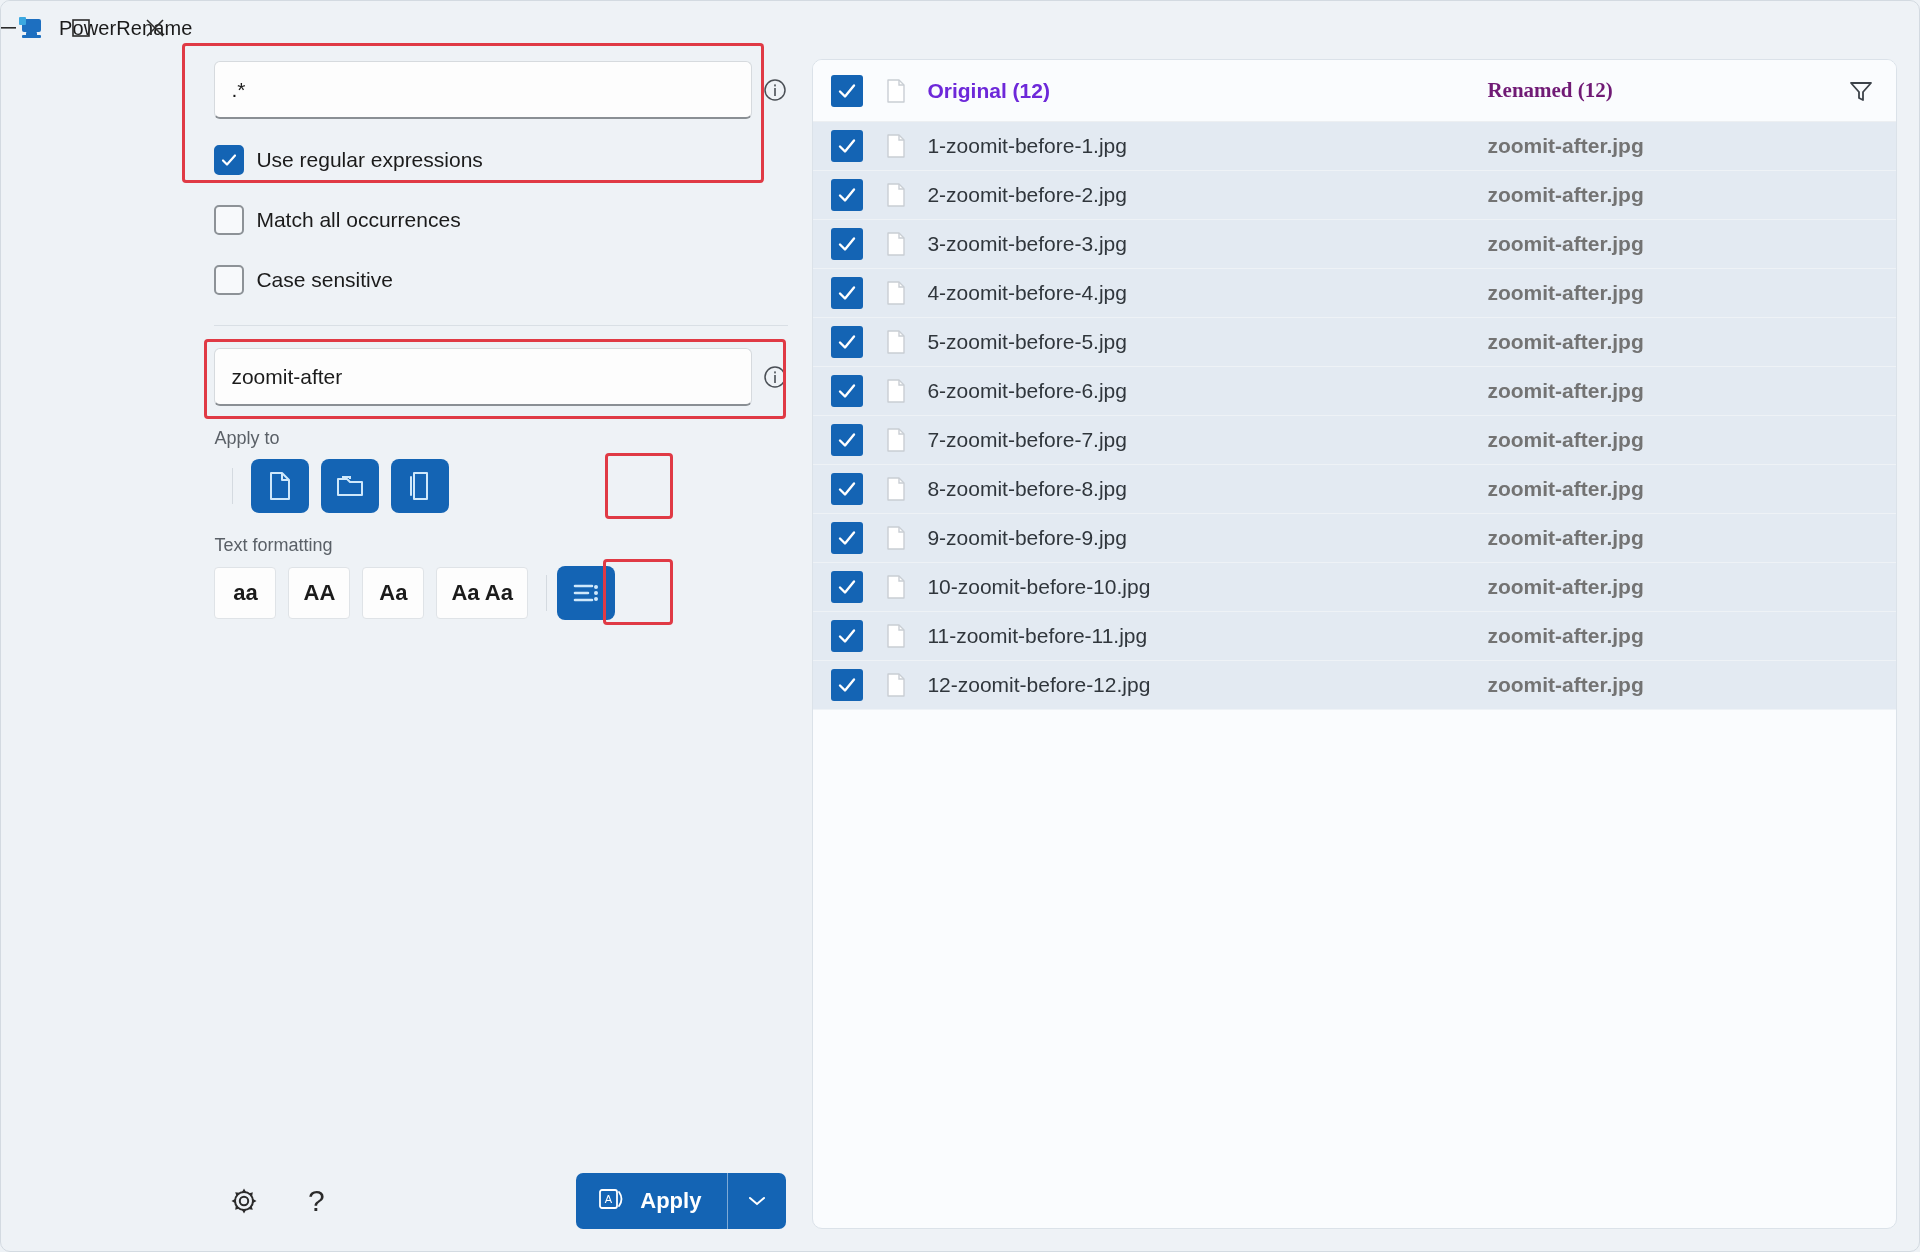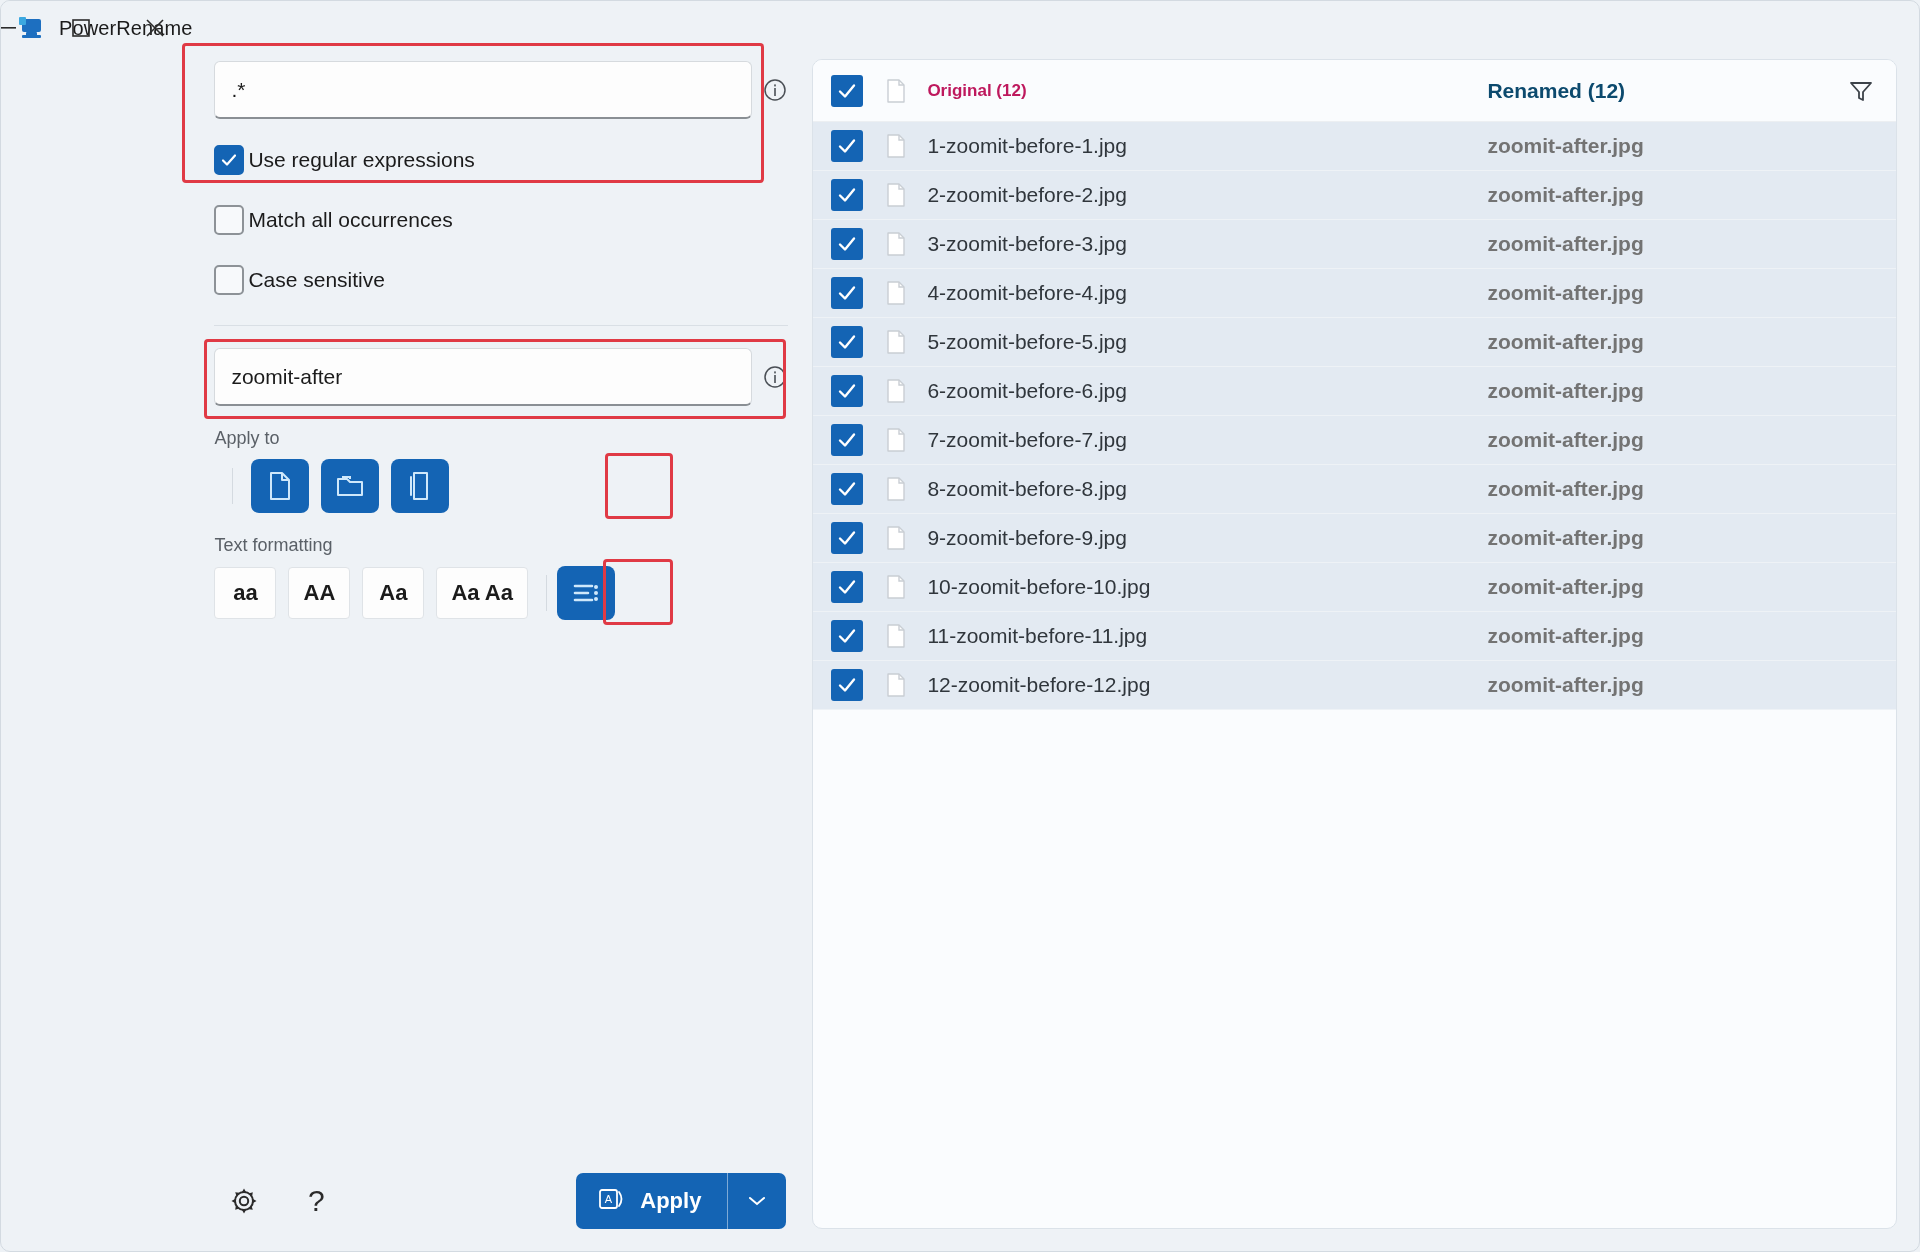--- a/index.html
+++ b/index.html
@@ -62,21 +62,21 @@
     border: 1px solid #d6dade;
     border-bottom: 2px solid #8a8f94;
     border-radius: 6px;
     display: flex; align-items: center;
     padding: 0 16px;
     font-size: 21px; color: #1b1b1b;
   }
   .info-ico { width: 26px; height:26px; flex:0 0 26px; color:#4a4f55; }
   .info-ico svg { display:block; }
 
-  .chkrow { display:flex; align-items:center; gap: 4px; height: 54px; }
+  .chkrow { display:flex; align-items:center; gap: 12px; height: 54px; }
   .chk {
     width: 30px; height:30px; flex:0 0 30px;
     border-radius: 5px;
     border: 2px solid #8d9297;
     background: #f7f9fb;
     display:flex; align-items:center; justify-content:center;
   }
   .chk.on { background: #1464b4; border-color:#1464b4; }
   .chk.on svg { display:block; }
   .chk-label { font-size: 21px; color:#1b1b1b; }
@@ -148,24 +148,24 @@
     padding: 0 0 0 18px;
     background:#fafcfe;
     border-bottom: 1px solid #eceff2;
   }
   .cellchk { width: 54px; flex:0 0 54px; display:flex; align-items:center; }
   .cbox {
     width:32px; height:32px; border-radius:3px;
     background:#1464b4; display:flex; align-items:center; justify-content:center;
   }
   .fileico { width: 42px; flex:0 0 42px; display:flex; align-items:center; color:#c9ced4;}
-  .colorig { flex: 0 0 560px; font-size:17px; color:#be185d; }
+  .colorig { flex: 0 0 560px; font-size:21px; color:#6d28d9; }
   .lhead .colorig { font-weight:700; }
   .colren { flex: 1 1 auto; font-size:21px; }
-  .lhead .colren { font-weight:700; color:#0c4a6e; }
+  .lhead .colren { font-weight:700; color:#701a75;font-family:Liberation Serif, serif; }
   .row .colren { font-weight: 700; color:#737373; }
   .filterbtn { width: 70px; flex:0 0 70px; display:flex; align-items:center; justify-content:center; color:#3c4249; }
   .rows { flex:1 1 auto; overflow:hidden; }
   .row {
     height: 49px;
     display:flex; align-items:center;
     padding-left: 18px;
     background:#e3eaf2;
     border-bottom: 1px solid #eef2f6;
   }

